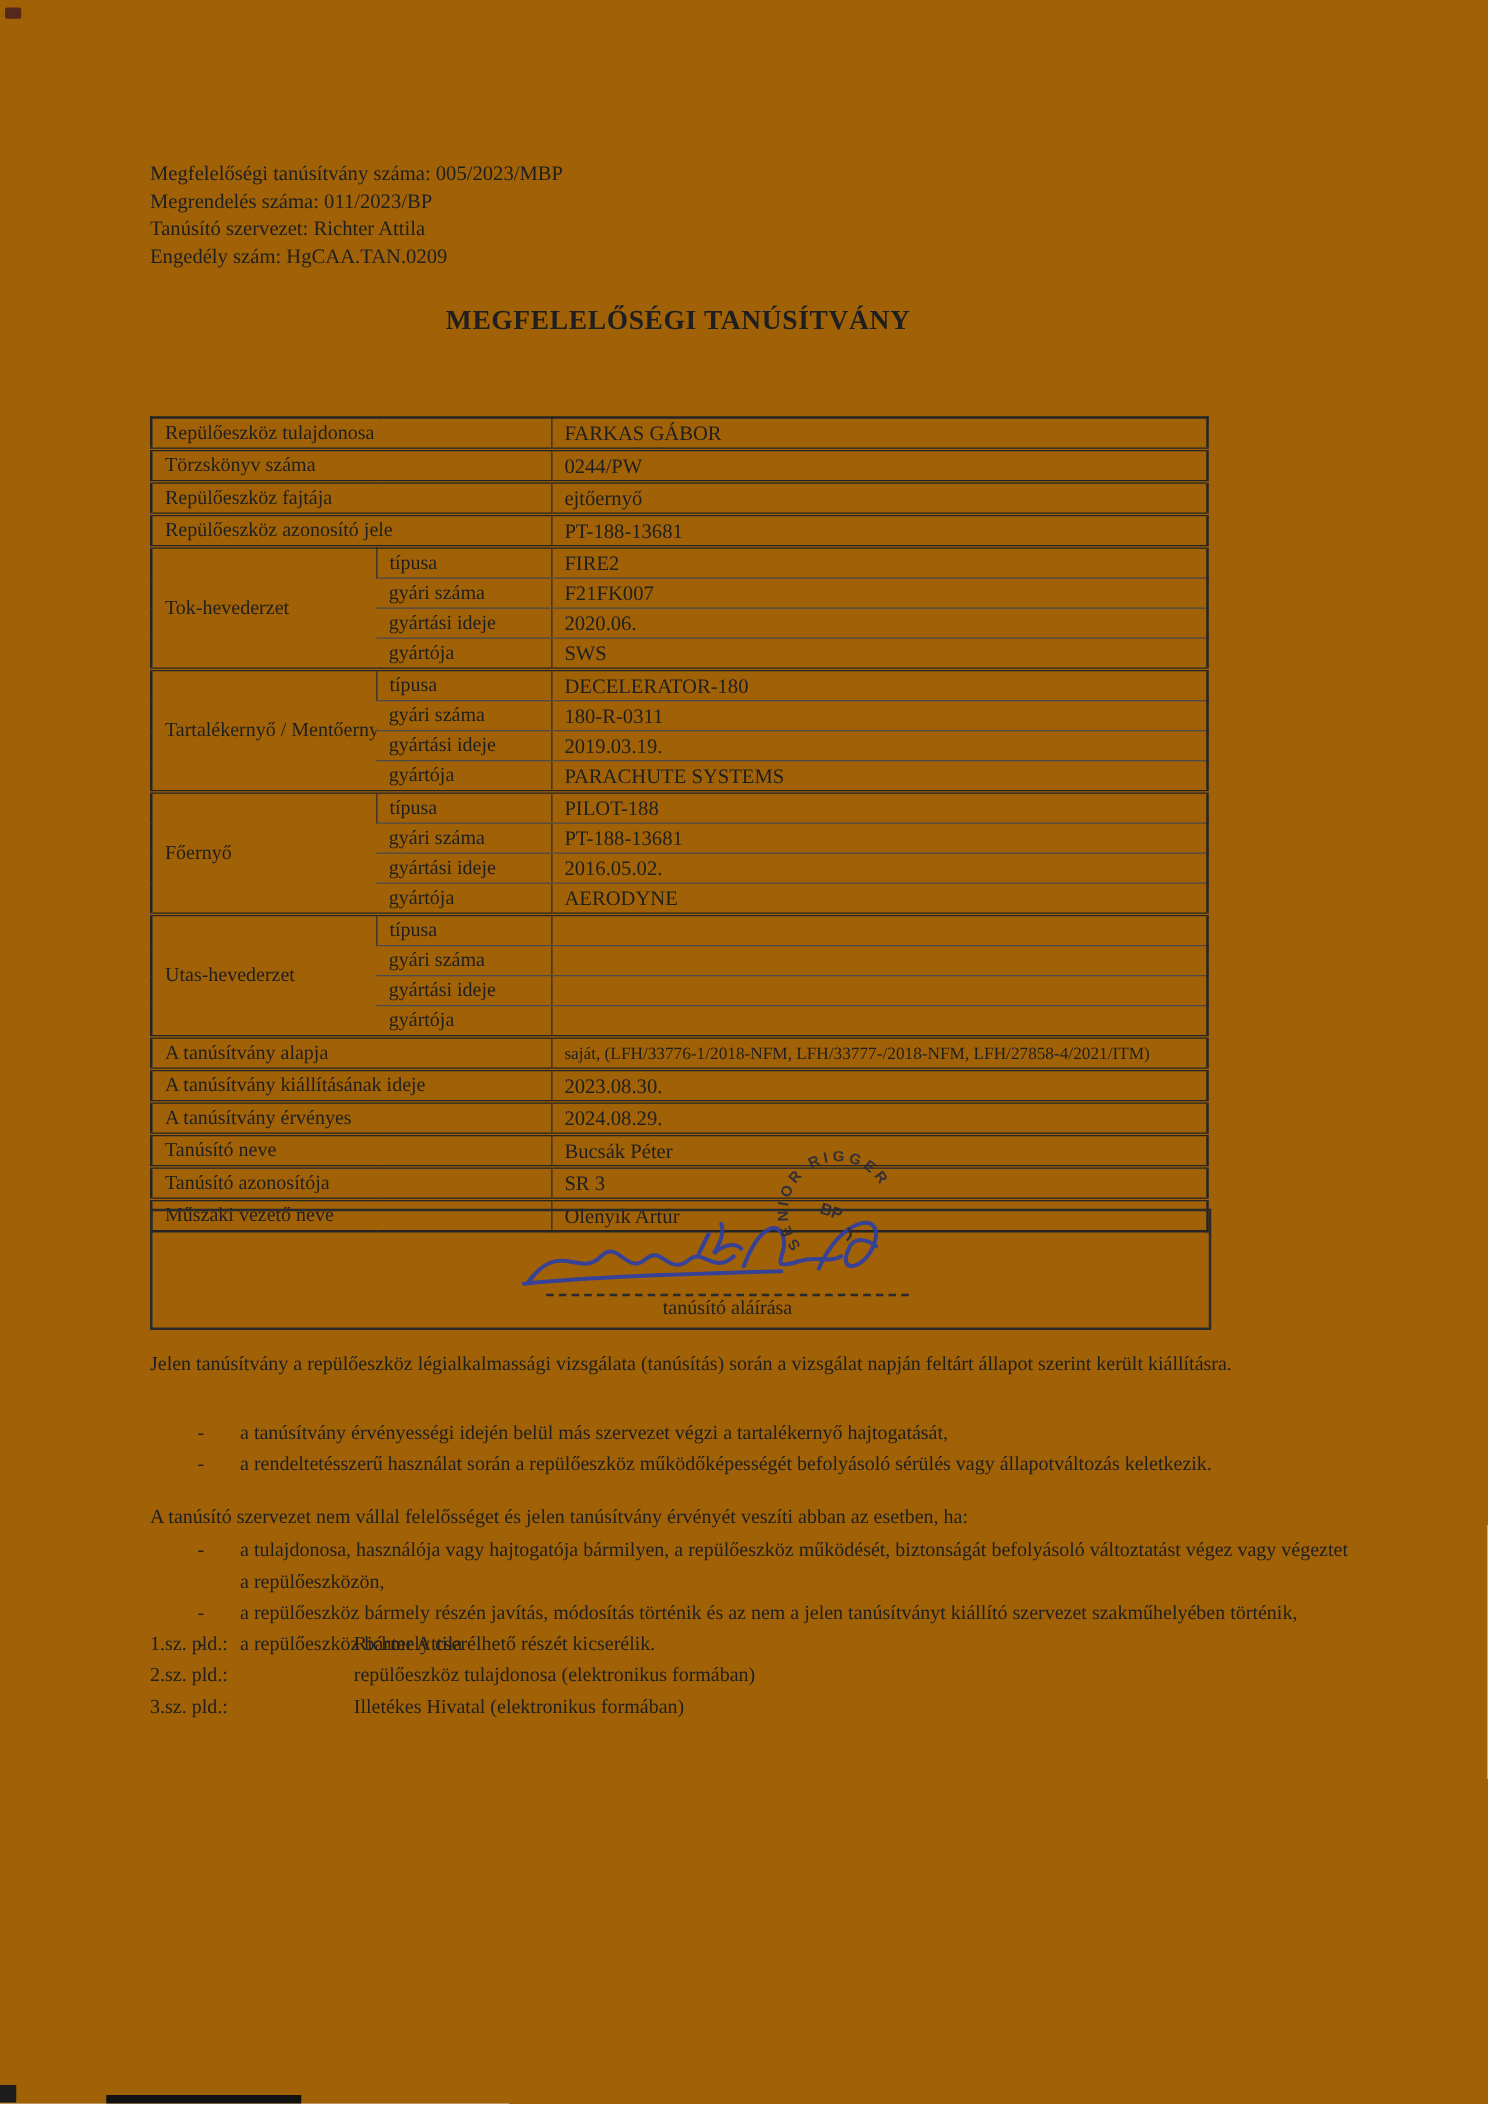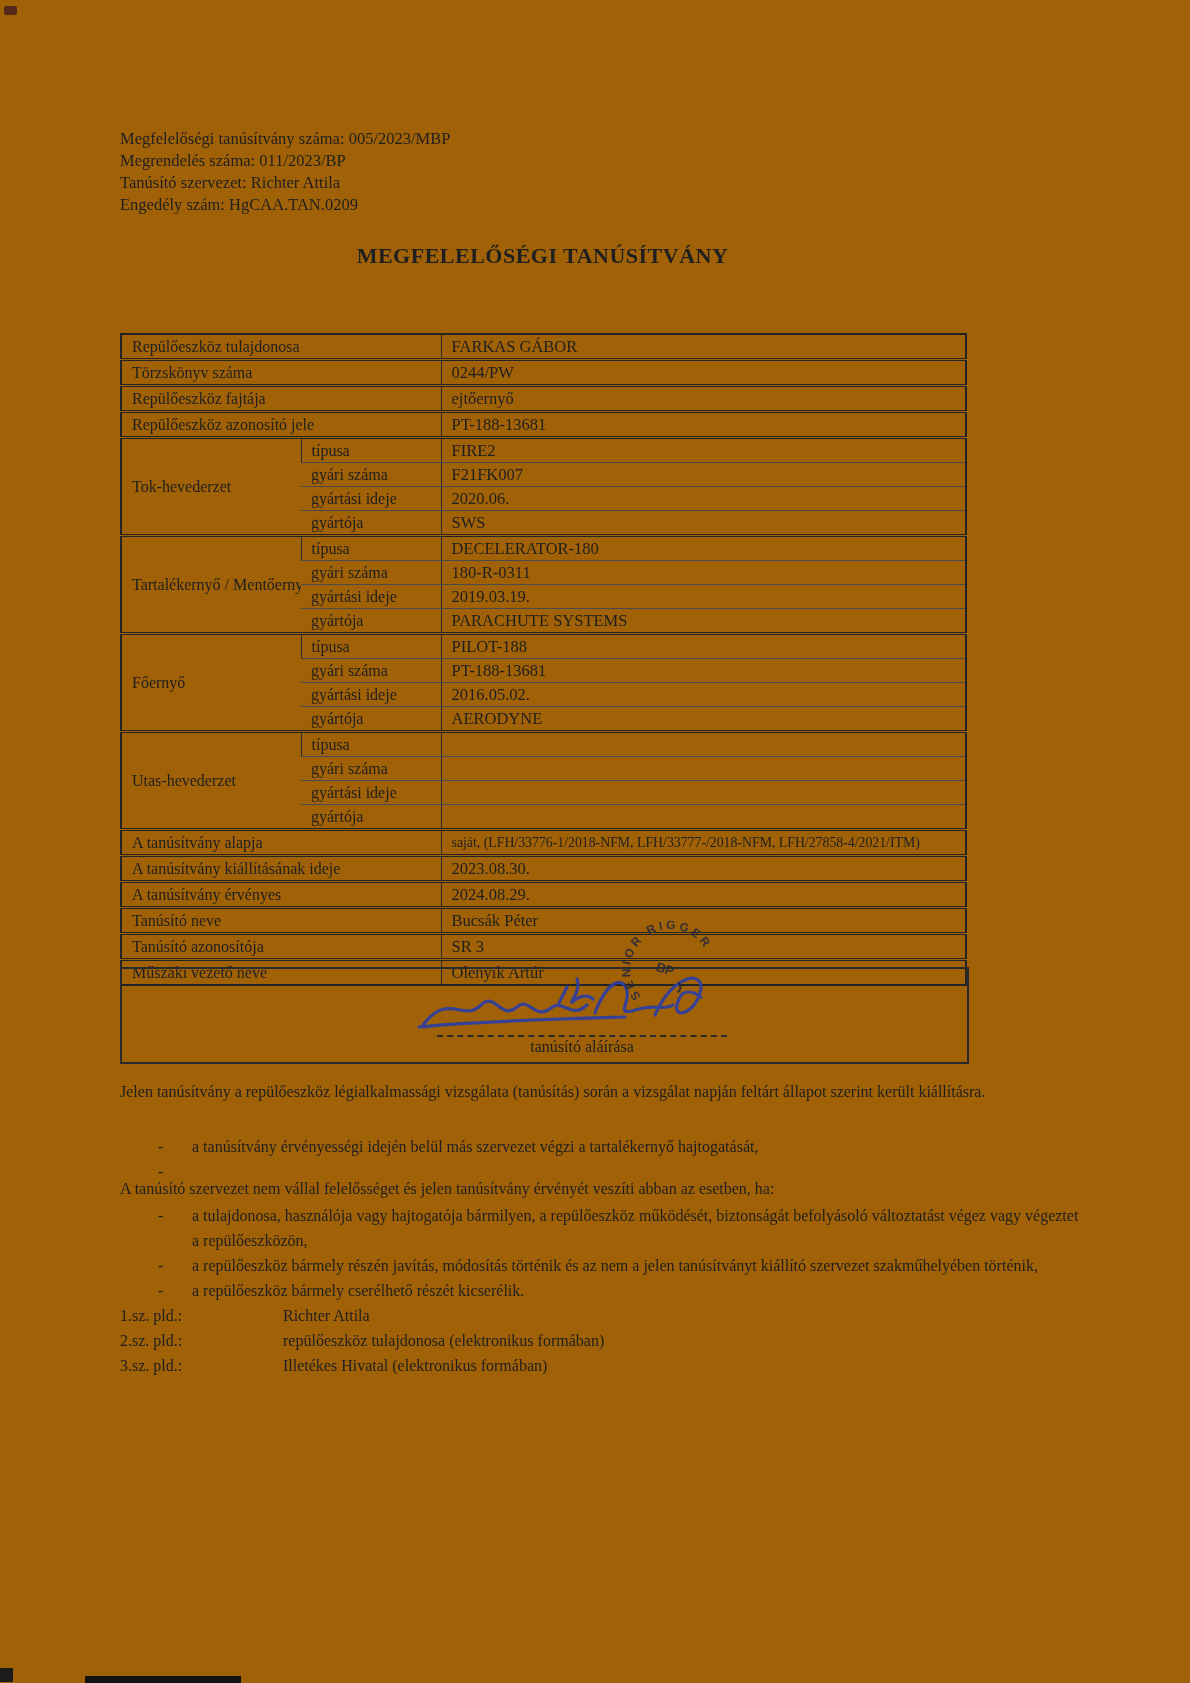--- a/index.html
+++ b/index.html
@@ -221,21 +221,21 @@
       </g>
     </svg>
     <div class="sig-line"></div>
     <div class="sig-caption">tanúsító aláírása</div>
   </div>
 
   <div class="notes">
     <p class="lead">Jelen tanúsítvány a repülőeszköz légialkalmassági vizsgálata (tanúsítás) során a vizsgálat napján feltárt állapot szerint került kiállításra.</p>
     <ul>
       <li><span class="dash">-</span><span>a tanúsítvány érvényességi idején belül más szervezet végzi a tartalékernyő hajtogatását,</span></li>
-      <li><span class="dash">-</span></li>
+      <li><span class="dash">-</span><span>a rendeltetésszerű használat során a repülőeszköz működőképességét befolyásoló sérülés vagy állapotváltozás keletkezik.</span></li>
     </ul>
     <p class="sec-title">A tanúsító szervezet nem vállal felelősséget és jelen tanúsítvány érvényét veszíti abban az esetben, ha:</p>
     <ul>
       <li><span class="dash">-</span><span>a tulajdonosa, használója vagy hajtogatója bármilyen, a repülőeszköz működését, biztonságát befolyásoló változtatást végez vagy végeztet a repülőeszközön,</span></li>
       <li><span class="dash">-</span><span>a repülőeszköz bármely részén javítás, módosítás történik és az nem a jelen tanúsítványt kiállító szervezet szakműhelyében történik,</span></li>
       <li><span class="dash">-</span><span>a repülőeszköz bármely cserélhető részét kicserélik.</span></li>
     </ul>
   </div>
 
   <div class="copies">

